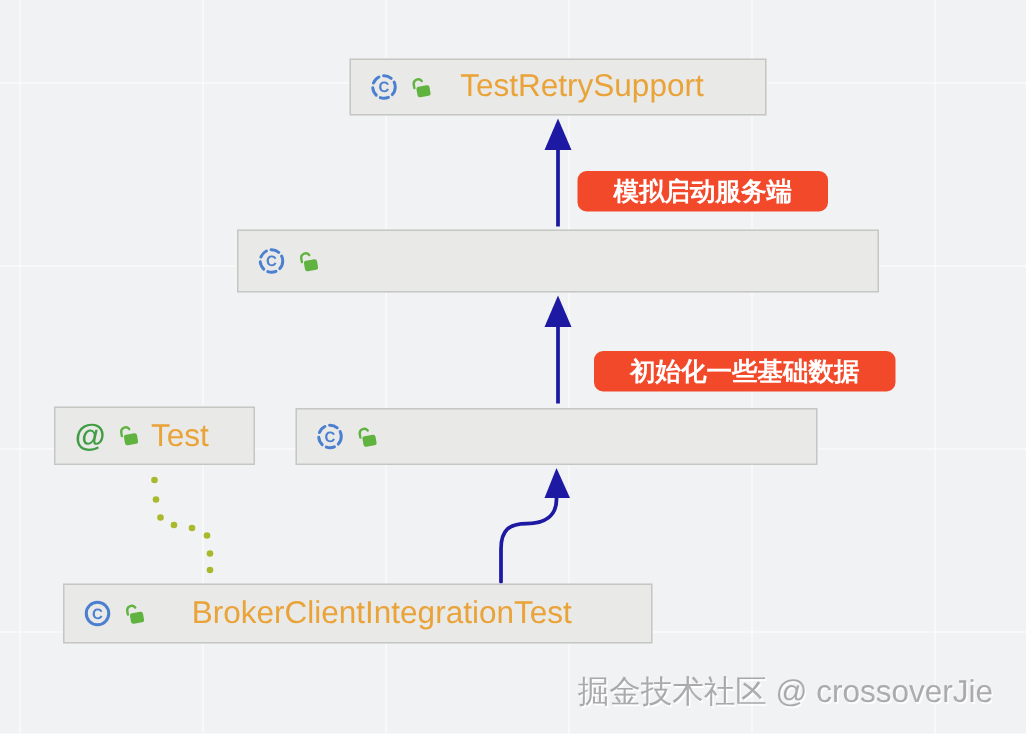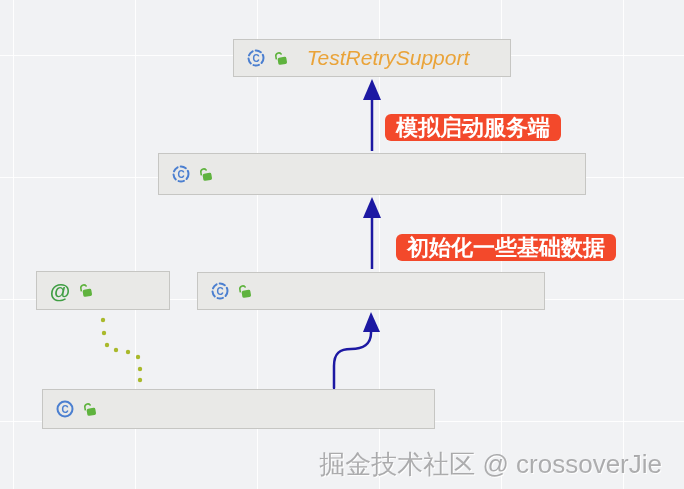--- a/index.html
+++ b/index.html
@@ -23,53 +23,52 @@
     align-items: center;
     background: #E9E9E7;
     border: 1px solid #C6C6C3;
     padding: 0 12px 0 12px;
   }
   .node .cls-icon { width: 20px; height: 20px; flex: 0 0 auto; }
   .node .lock-icon { width: 15px; height: 15px; flex: 0 0 auto; margin-left: 7px; transform: rotate(-10deg); }
   .node .cls-name {
     flex: 1;
     text-align: center;
-    font-style: italic;
     font-size: 21px;
     color: #EAA338;
     white-space: nowrap;
     padding-right: 10px;
   }
   .at-glyph {
     width: 22px; height: 22px; flex: 0 0 auto;
     display: flex; align-items: center; justify-content: center;
     color: #3F9E43; font-size: 21px; font-weight: 600; font-style: normal;
     line-height: 1;
   }
 
   .callout {
     position: absolute;
     height: 27px;
     line-height: 27px;
-    padding: 0 11px;
+    padding: 0 24px;
     background: #F3492B;
     border-radius: 6px;
     color: #FFFFFF;
-    font-size: 22px;
+    font-size: 17px;
     font-weight: bold;
     white-space: nowrap;
   }
 
   .edges { position: absolute; left: 0; top: 0; pointer-events: none; }
 
   .watermark {
     position: absolute;
     right: 22px;
     top: 447px;
-    font-size: 26px;
+    font-size: 21px;
     color: rgba(110,110,112,0.55);
     text-shadow: 1px 1px 0 rgba(255,255,255,0.9);
     white-space: nowrap;
   }
 </style>
 </head>
 <body>
 
 <div class="canvas">
 
@@ -128,20 +127,21 @@
   </div>
 
   <div class="callout" style="left:396px;top:234px;">初始化一些基础数据</div>
 
   <div class="node" style="left:36px;top:271px;width:134px;height:39px;">
     <span class="at-glyph">@</span>
     <svg class="lock-icon" viewBox="0 0 16 16">
       <path d="M3.5 7.5 V5 a3.2 3.2 0 0 1 6 -1.6" stroke="#5FB33E" stroke-width="1.7" fill="none" stroke-linecap="round"></path>
       <rect x="4.8" y="7" width="9.4" height="7.6" rx="1.8" fill="#5FB33E"></rect>
     </svg>
+    <span class="cls-name">Test</span>
   </div>
 
   <div class="node" style="left:197px;top:272px;width:348px;height:38px;">
     <svg class="cls-icon" viewBox="0 0 20 20">
       <circle cx="10" cy="10" r="7.5" fill="none" stroke="#4B7FD0" stroke-width="2" stroke-dasharray="5.5 3.2" stroke-linecap="round"></circle>
       <text x="10" y="13.6" text-anchor="middle" font-size="10" font-weight="bold" fill="#4B7FD0" font-style="normal">C</text>
     </svg>
     <svg class="lock-icon" viewBox="0 0 16 16">
       <path d="M3.5 7.5 V5 a3.2 3.2 0 0 1 6 -1.6" stroke="#5FB33E" stroke-width="1.7" fill="none" stroke-linecap="round"></path>
       <rect x="4.8" y="7" width="9.4" height="7.6" rx="1.8" fill="#5FB33E"></rect>
@@ -150,17 +150,18 @@
 
   <div class="node" style="left:42px;top:389px;width:393px;height:40px;">
     <svg class="cls-icon" viewBox="0 0 20 20">
       <circle cx="10" cy="10" r="7.5" fill="none" stroke="#4B7FD0" stroke-width="2"></circle>
       <text x="10" y="13.6" text-anchor="middle" font-size="10" font-weight="bold" fill="#4B7FD0" font-style="normal">C</text>
     </svg>
     <svg class="lock-icon" viewBox="0 0 16 16">
       <path d="M3.5 7.5 V5 a3.2 3.2 0 0 1 6 -1.6" stroke="#5FB33E" stroke-width="1.7" fill="none" stroke-linecap="round"></path>
       <rect x="4.8" y="7" width="9.4" height="7.6" rx="1.8" fill="#5FB33E"></rect>
     </svg>
+    <span class="cls-name">BrokerClientIntegrationTest</span>
   </div>
 
   <div class="watermark">掘金技术社区 @ crossoverJie</div>
 
 </div>
 
 </body></html>

